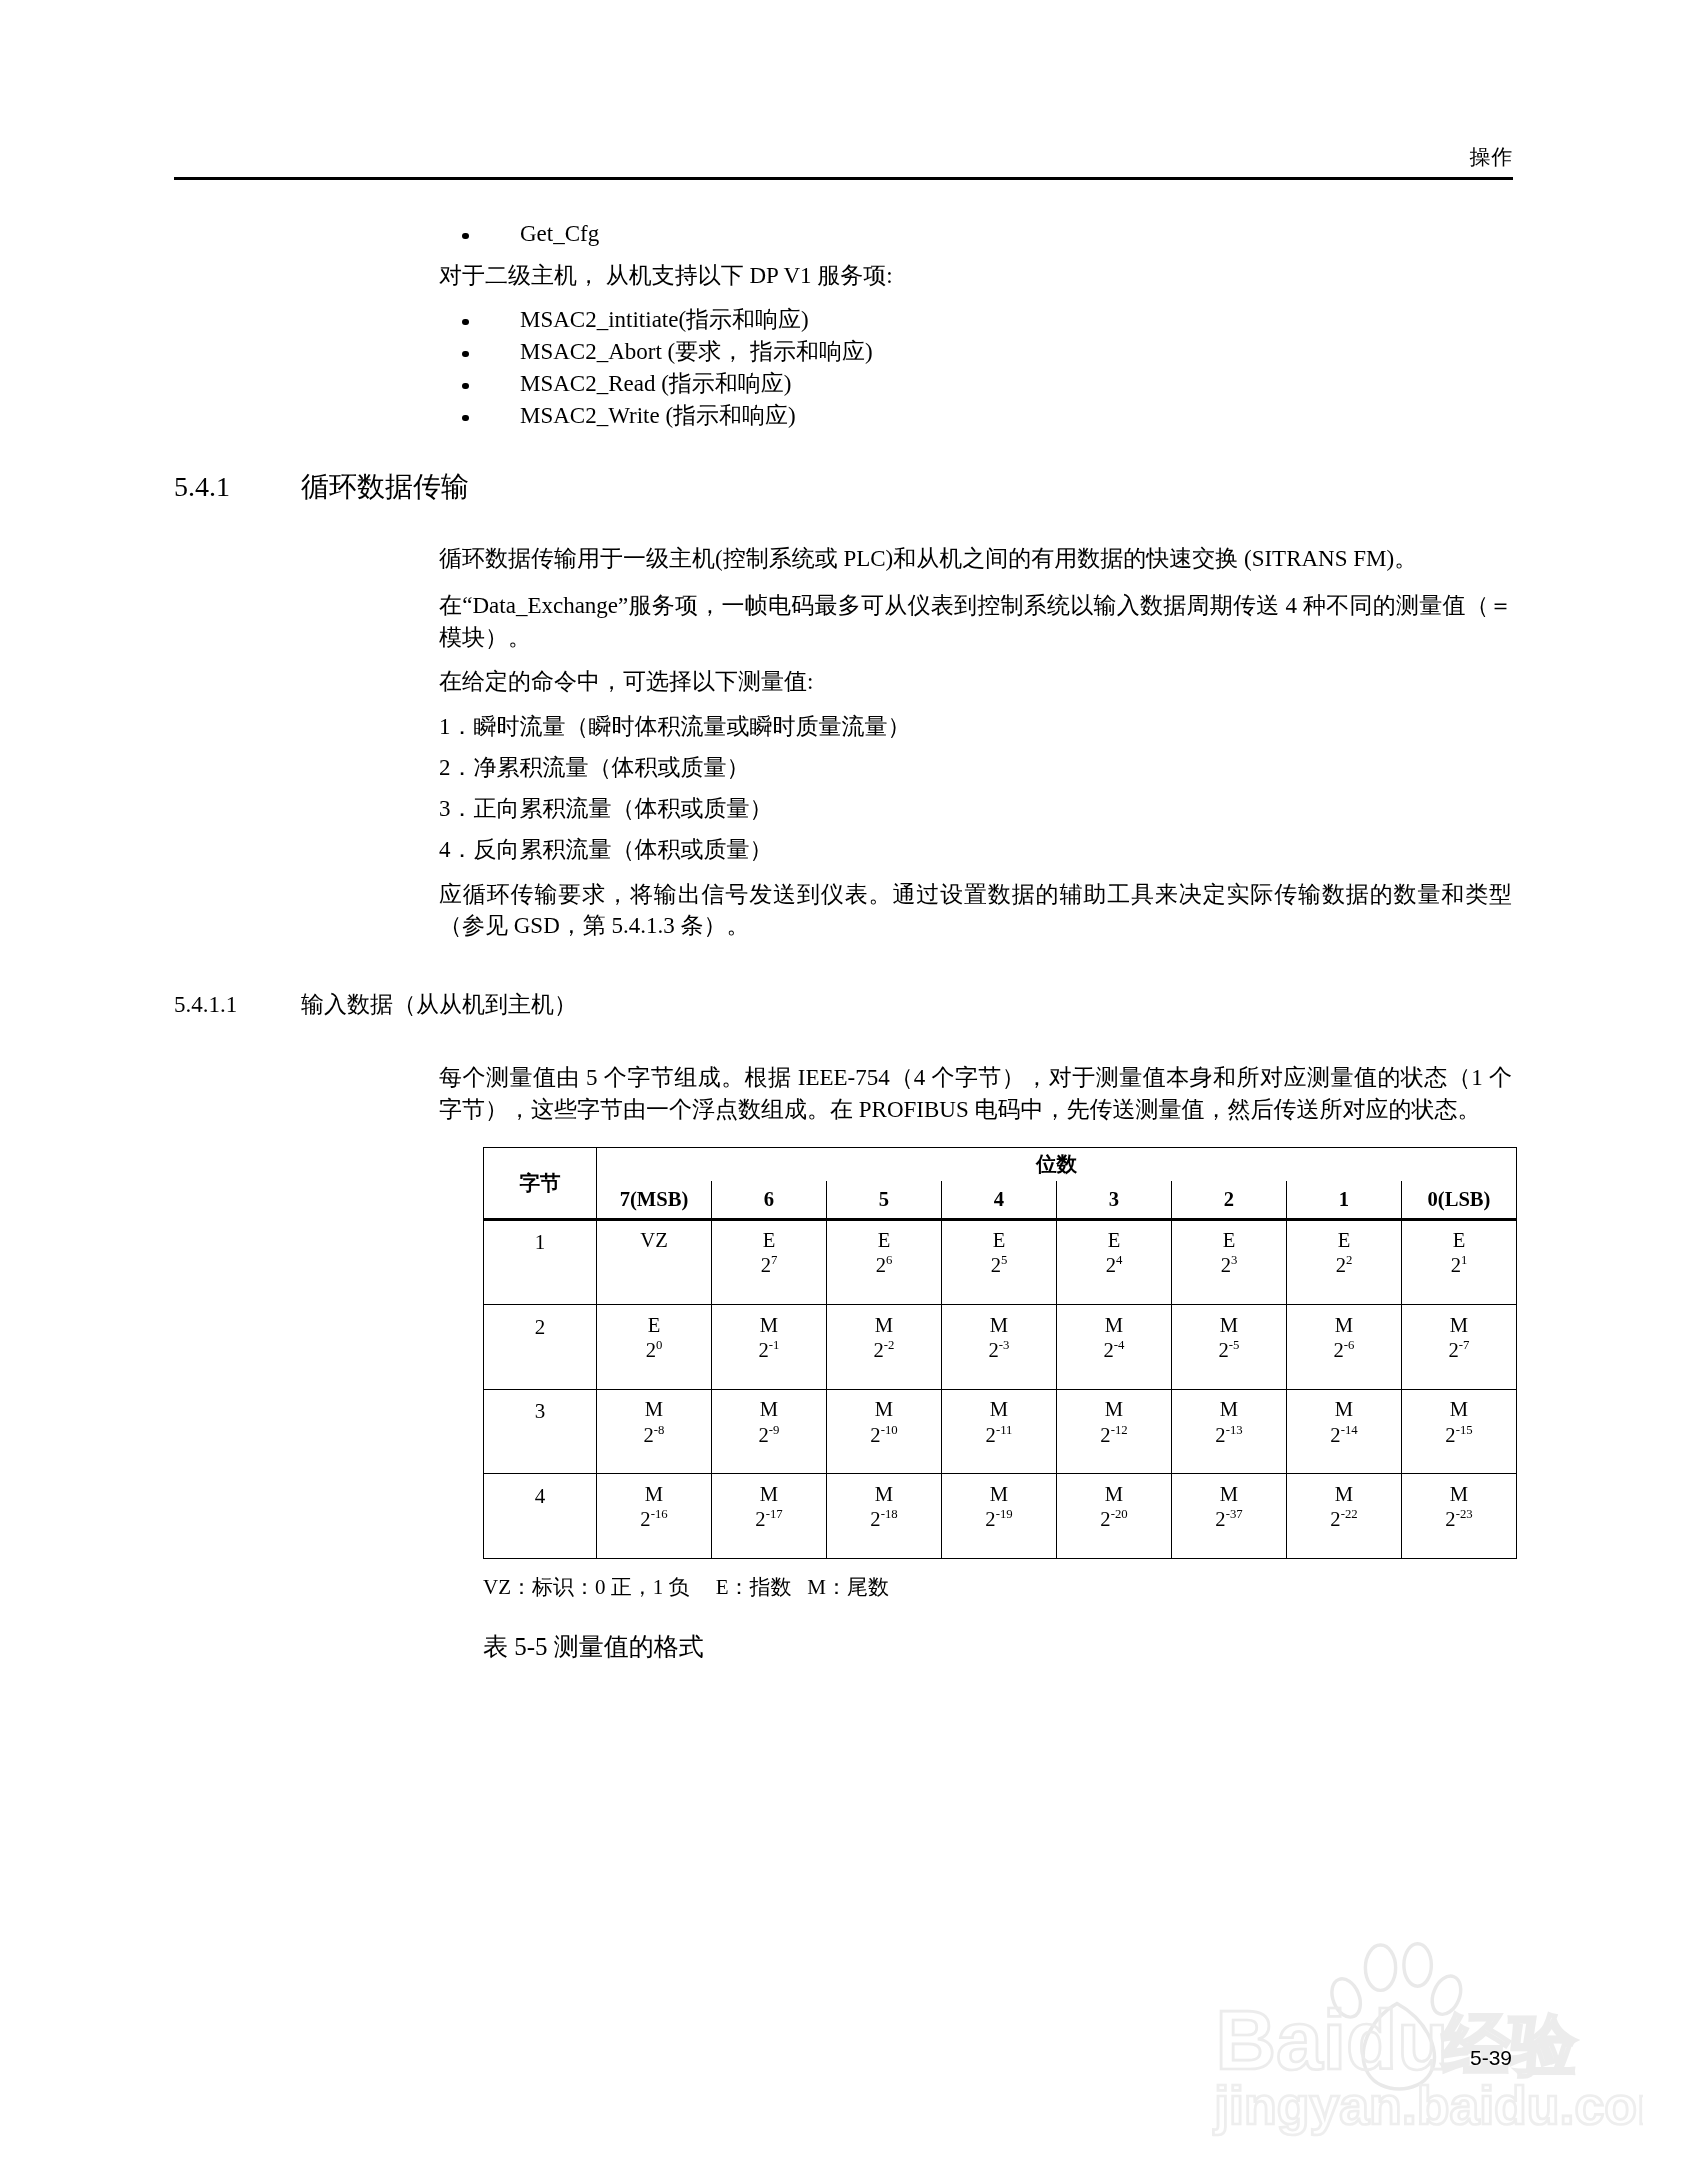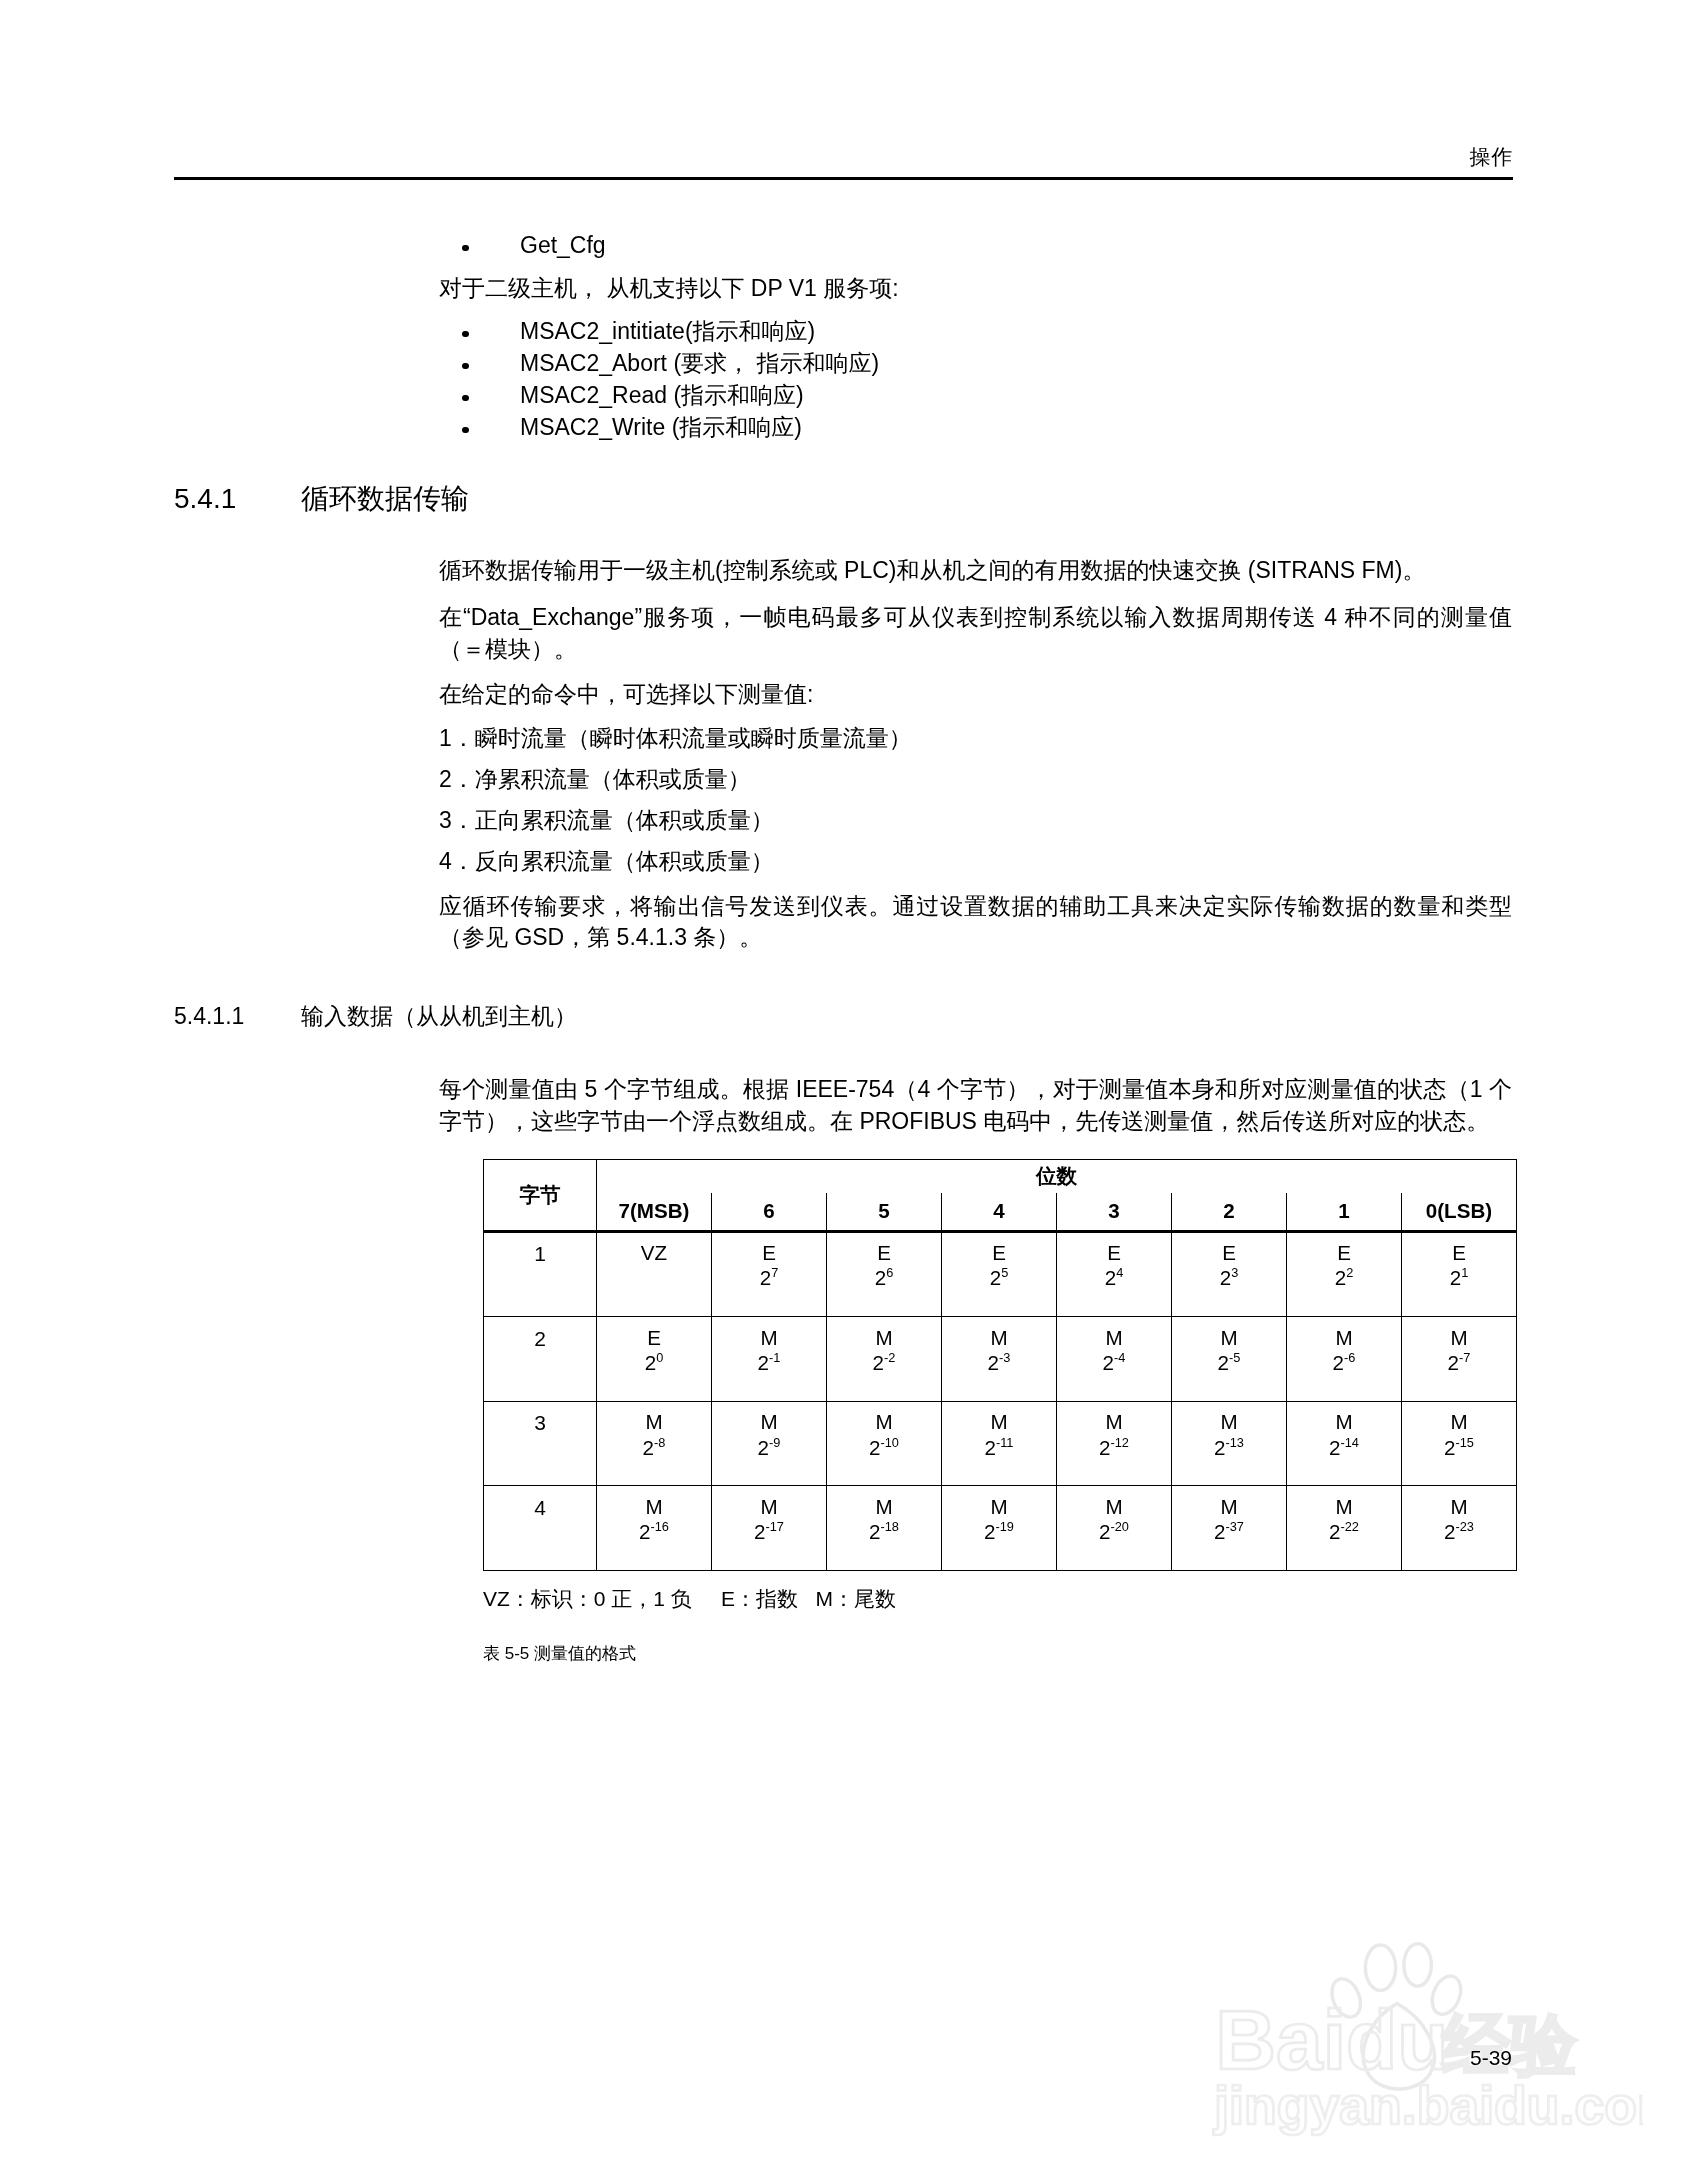--- a/index.html
+++ b/index.html
@@ -35,22 +35,23 @@
   .header-rule {
     margin-top: 8.3px;
     border-top: 3.4px solid #000000;
     width: 100%;
   }
 
   
   .content {
     position: absolute;
     left: 174px;
-    top: 234px;
+    top: 222px;
     width: 1339px;
+    font-family: Liberation Serif, serif;
   }
 
   .body-col {
     margin-left: 265px;   
     width: 1073px;
   }
 
   
   ul.bullets {
     list-style: none;
@@ -175,21 +176,21 @@
   }
 
   .table-block { margin-top: 20.6px; padding-left: 44px; }
 
   .legend {
     font-size: 21px;
     margin-top: 13.8px;
     white-space: pre;
   }
   .tbl-caption {
-    font-size: 17px;
+    font-size: 25px;
     margin-top: 29px;
   }
 
   
   .page-number {
     position: absolute;
     right: 171px;
     bottom: 113px;
     font-size: 21px;
   }

